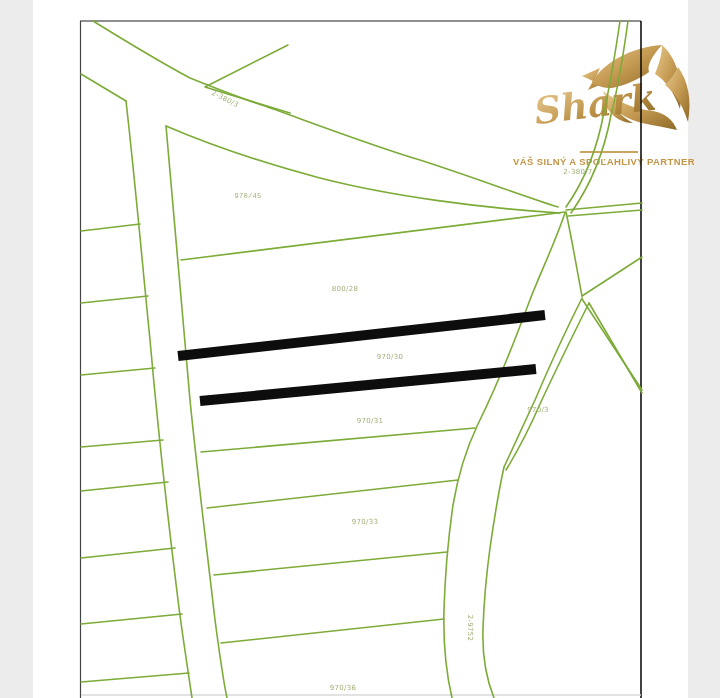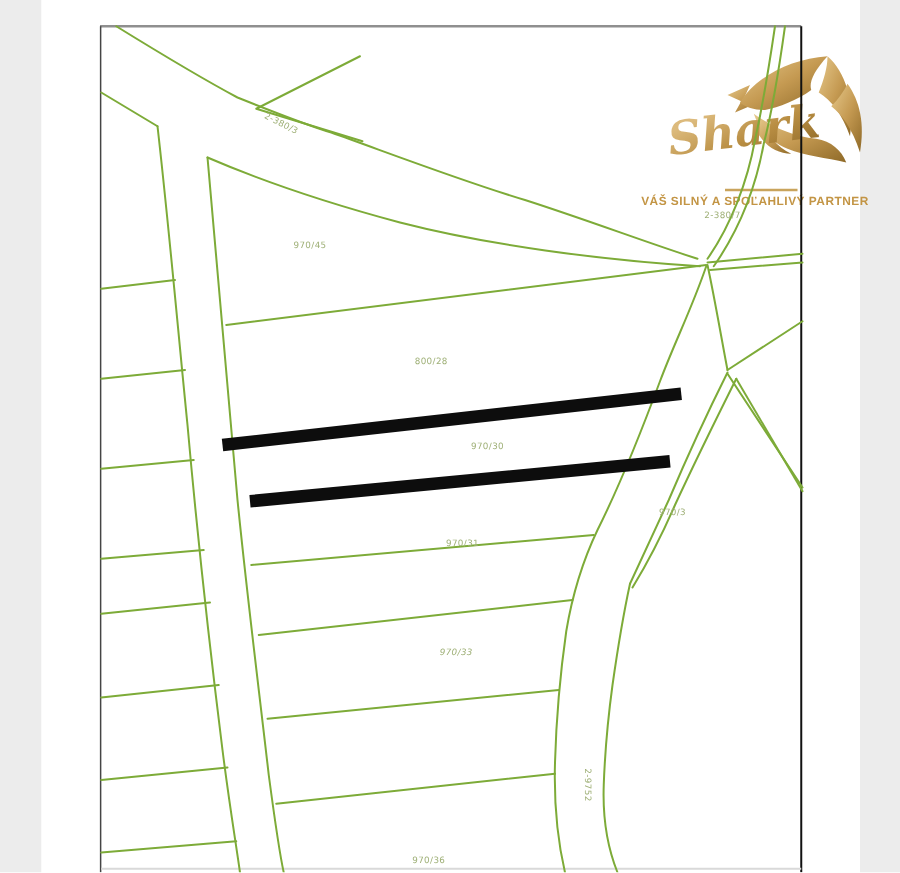--- a/index.html
+++ b/index.html
@@ -135,24 +135,24 @@
     </g>
 
     <g>
       <path class="bar" d="M178 356 L545 315"></path>
       <path class="bar" d="M200 401 L536 369"></path>
     </g>
   </svg>
 
   <div class="labels">
     <div class="parcel-label" style="left:225px;top:99px;transform:translate(-50%,-50%) rotate(27deg);">2-380/3</div>
-    <div class="parcel-label" style="left:248px;top:196px;transform:translate(-50%,-50%);">970/45</div>
+    <div class="parcel-label" style="left:248px;top:196px;transform:translate(-50%,-50%);font-family:Liberation Mono, monospace;">970/45</div>
     <div class="parcel-label" style="left:345px;top:289px;transform:translate(-50%,-50%);">800/28</div>
     <div class="parcel-label" style="left:390px;top:357px;transform:translate(-50%,-50%);text-align:center;">970/30</div>
-    <div class="parcel-label" style="left:370px;top:421px;transform:translate(-50%,-50%);margin-top:14px;">970/31</div>
+    <div class="parcel-label" style="left:370px;top:421px;transform:translate(-50%,-50%);">970/31</div>
     <div class="parcel-label" style="left:538px;top:410px;transform:translate(-50%,-50%);">970/3</div>
-    <div class="parcel-label" style="left:365px;top:522px;transform:translate(-50%,-50%);font-style:italic;">970/33</div>
+    <div class="parcel-label" style="left:365px;top:522px;transform:translate(-50%,-50%);">970/33</div>
     <div class="parcel-label" style="left:470px;top:628px;transform:translate(-50%,-50%) rotate(90deg);">2-9752</div>
     <div class="parcel-label" style="left:343px;top:670px;transform:translate(-50%,-50%);margin-top:18px;">970/36</div>
     <div class="parcel-label" style="left:578px;top:172px;transform:translate(-50%,-50%);">2-380/7</div>
   </div>
 
 </div>
 
 </body></html>

